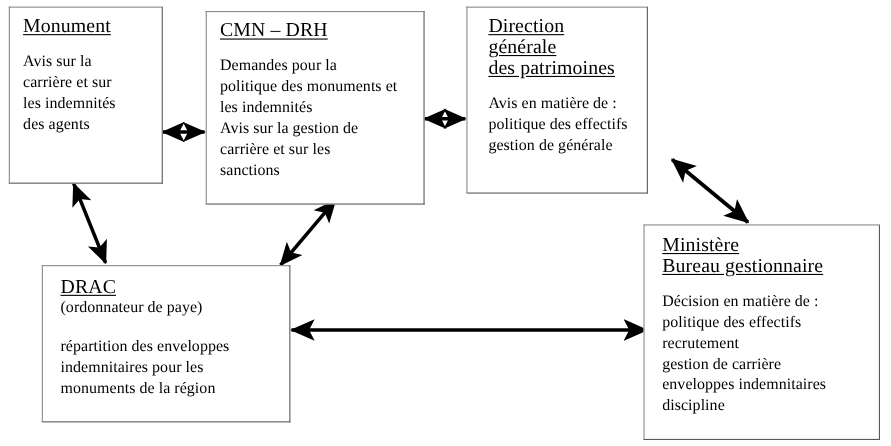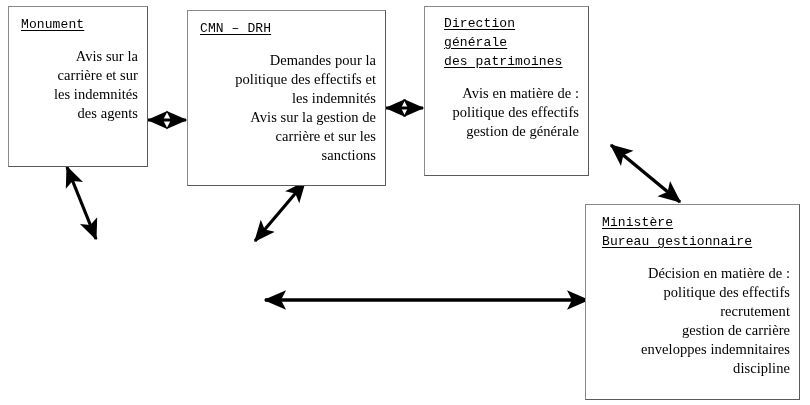--- a/index.html
+++ b/index.html
@@ -27,32 +27,30 @@
     color: #000000;
     z-index: 2;
   }
   .node-inner {
     padding: 7px 9px 6px 12px;
   }
   .node-title {
     display: inline-block;
     text-decoration: underline;
     text-underline-offset: 2px;
-    font-size: 13px;
+    font-size: 18px;
     line-height: 19px;
     white-space: pre-line;
     letter-spacing: 0.1px;
-    font-family: Liberation Mono, monospace;
   }
   .node-body {
     font-size: 14.5px;
     line-height: 19px;
     white-space: pre-line;
     letter-spacing: 0.05px;
-    text-align: right;
   }
   .gap-md { height: 13px; }
   .gap-lg { height: 16px; }
 
   svg.connectors {
     position: absolute;
     left: 0;
     top: 0;
     width: 810px;
     height: 405px;
@@ -100,39 +98,49 @@
 les indemnités
 des agents</div>
     </div>
   </div>
 
   <div class="node" style="left:187px; top:10px; width:199px; height:176px;">
     <div class="node-inner">
       <div class="node-title">CMN – DRH</div>
       <div class="gap-md"></div>
       <div class="node-body">Demandes pour la
-politique des effectifs et
+politique des monuments et
 les indemnités
 Avis sur la gestion de
 carrière et sur les
 sanctions</div>
     </div>
   </div>
 
   <div class="node" style="left:424px; top:6px; width:165px; height:170px;">
     <div class="node-inner" style="padding-left:19px;">
       <div class="node-title">Direction générale
 des patrimoines</div>
       <div class="gap-md"></div>
       <div class="node-body">Avis en matière de :
 politique des effectifs
 gestion de générale</div>
     </div>
   </div>
 
+  <div class="node" style="left:38px; top:241px; width:226px; height:143px;">
+    <div class="node-inner" style="padding-left:16px; padding-top:9px;">
+      <div class="node-title">DRAC</div>
+      <div class="node-body">(ordonnateur de paye)</div>
+      <div class="gap-lg"></div>
+      <div class="node-body">répartition des enveloppes
+indemnitaires pour les
+monuments de la région</div>
+    </div>
+  </div>
 
   <div class="node" style="left:585px; top:204px; width:215px; height:196px;">
     <div class="node-inner" style="padding-left:16px; padding-top:8px;">
       <div class="node-title">Ministère
 Bureau gestionnaire</div>
       <div class="gap-md"></div>
       <div class="node-body">Décision en matière de :
 politique des effectifs
 recrutement
 gestion de carrière

